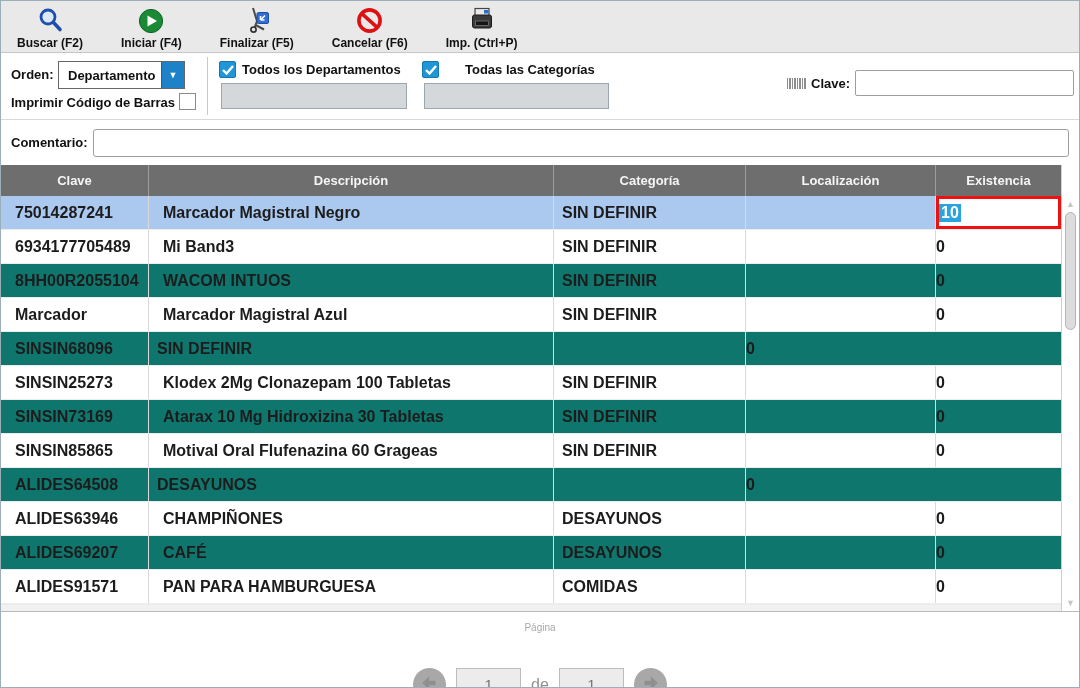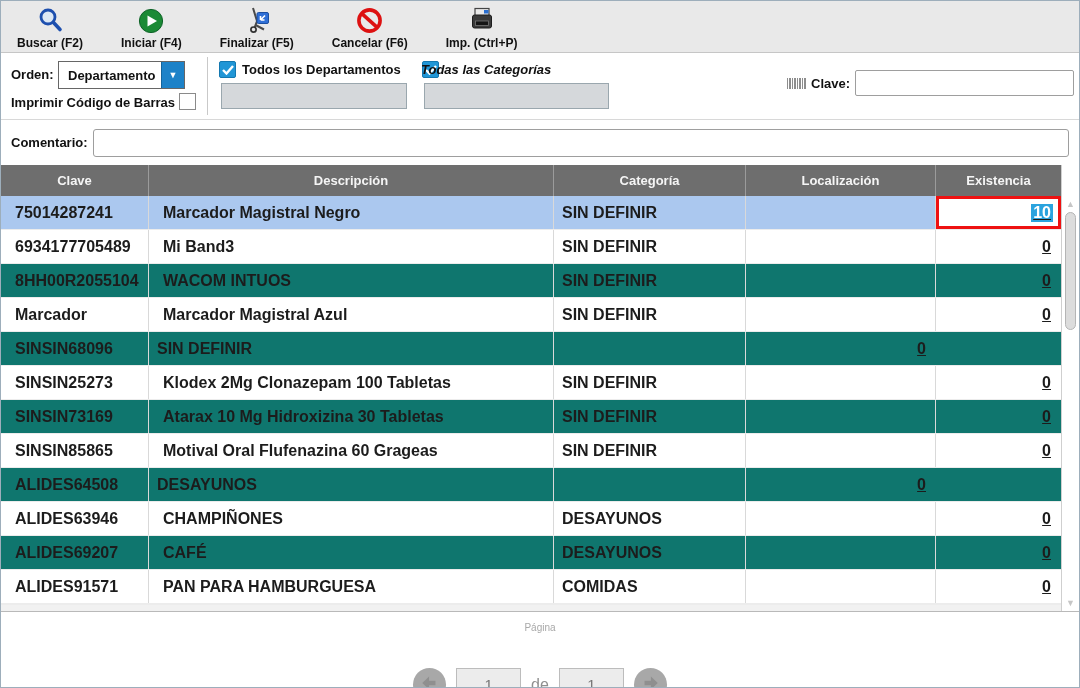--- a/index.html
+++ b/index.html
@@ -34,21 +34,21 @@
   .table-area { display:flex; width:1078px; }
   .table-main { width:1060px; }
   .thead { display:grid; grid-template-columns:148px 405px 192px 190px 125px; height:31px; background:#6e6e6e; }
   .th { color:#f5f5f5; font-size:13px; font-weight:700; display:flex; align-items:center; justify-content:center; border-right:1px solid #9b9b9b; cursor:pointer; }
   .th:last-child { border-right:none; }
   .trow { display:grid; grid-template-columns:148px 405px 192px 190px 125px; height:34px; background:#fff; border-bottom:1px solid #ececec; cursor:default; }
   .trow.stripe { background:#0f766e; }
   .trow.selected { background:#abc8ef; }
   .tcell { font-size:16px; font-weight:700; color:#1c1c1c; display:flex; align-items:center; padding-left:14px; border-right:1px solid #d9d9d9; overflow:hidden; white-space:nowrap; }
   .tcell.c-categoria { padding-left:8px; }
-  .tcell.c-existencia { justify-content:flex-end; padding-left:0; padding-right:10px; border-right:none;text-decoration:underline; }
+  .tcell.c-existencia { justify-content:flex-start; padding-left:0; padding-right:10px; border-right:none; }
   .tcell.edit-cell { background:#fff; border:3px solid #ee1111; padding-right:5px; }
   .sel-text { background:#2ba3de; color:#fff; padding:0 2px; font-weight:700; }
   .partial-row { height:7px; background:#f1f1f1; border-top:1px solid #ececec; }
   .table-bottom-line { width:1078px; height:0; border-top:1px solid #b9b9b9; }
 
   
   .vscroll { width:18px; display:flex; flex-direction:column; background:#fff; border-left:1px solid #cfcfcf; }
   .vscroll .head-gap { height:31px; background:#fff; border-left:none; }
   .vscroll .track { position:relative; flex:1; }
   .sb-arrow { width:100%; text-align:center; font-size:9px; color:#c6c6c6; line-height:12px; cursor:pointer; }
@@ -139,21 +139,21 @@
         </svg>
     </span>
     <span class="lbl" style="position:absolute;left:241px;top:9px;">Todos los Departamentos</span>
     <input class="dis-input" style="left: 220px; top: 30px; width: 186px;" disabled="" value="">
 
     <span class="checkbox checked" style="position:absolute;left:421px;top:8px;">
       <svg width="12" height="10" viewBox="0 0 12 10">
           <polyline points="1,5 4.5,8.5 11,1" fill="none" stroke="#fff" stroke-width="2.4"></polyline>
         </svg>
     </span>
-    <span class="lbl" style="position:absolute;left:420px;top:9px;font-style:italic;">Todas las Categorías</span>
+    <span class="lbl" style="position:absolute;left:464px;top:9px;">Todas las Categorías</span>
     <input class="dis-input" style="left: 423px; top: 30px; width: 185px;" disabled="" value="">
 
     <span class="barcode"></span>
     <span class="lbl" style="position:absolute;left:810px;top:23px;">Clave:</span>
     <input class="txt" style="position: absolute; left: 854px; top: 17px; width: 219px; height: 26px;" value="">
   </div>
 
   <div class="comentario">
     <span class="lbl" style="position:absolute;left:10px;top:15px;">Comentario:</span>
     <input class="txt" style="position: absolute; left: 92px; top: 9px; width: 976px; height: 28px; border-radius: 3px;" value="">

